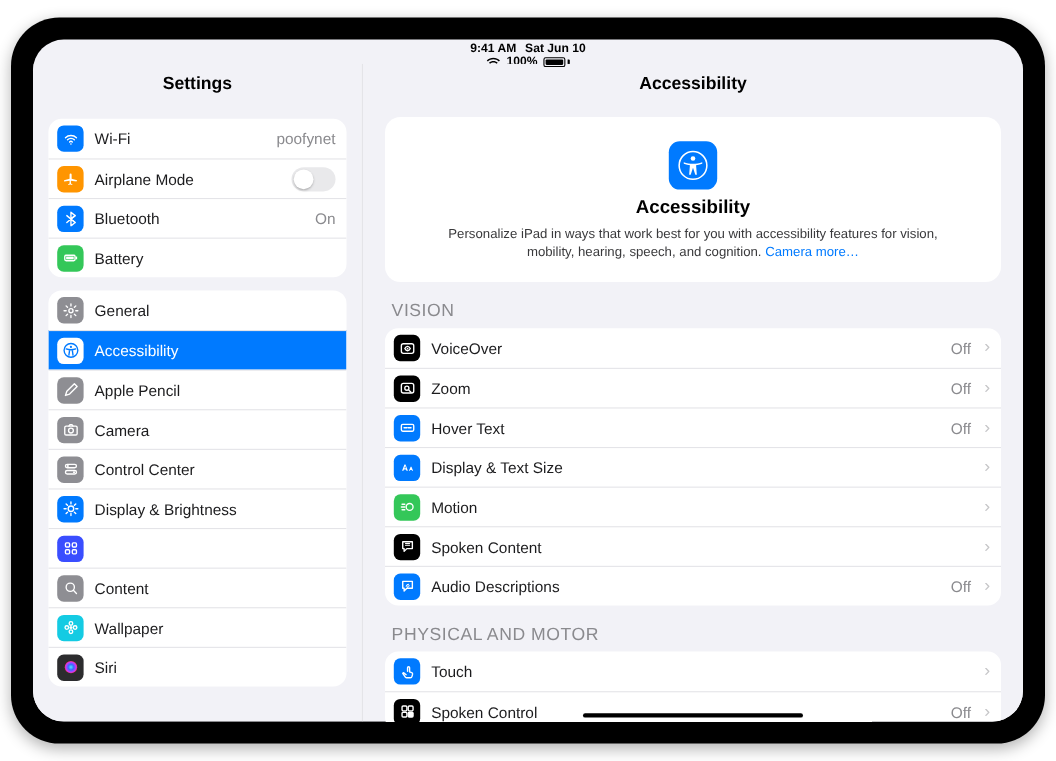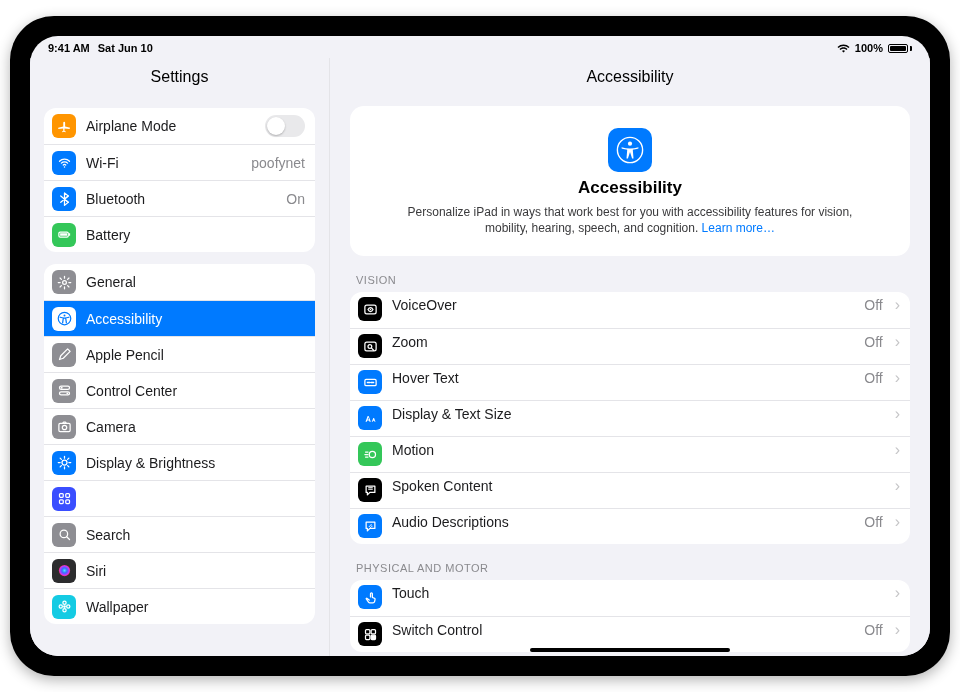--- a/index.html
+++ b/index.html
@@ -35,33 +35,34 @@
   
   .statusbar {
     height: 22px;
     display: flex;
     align-items: center;
     justify-content: space-between;
     padding: 2px 18px 0;
     font-size: 11px;
     font-weight: 600;
     color: #000;
+    flex-direction: column;
   }
   .sb-left { display:flex; gap:8px; }
   .sb-right { display:flex; align-items:center; gap:5px; }
   .wifi { width:13px; height:9px; }
   .battery { display:flex; align-items:center; gap:2px; }
   .bat-body { width:20px; height:9px; border:1px solid #000; border-radius:2px; position:relative; }
   .bat-body::after{ content:""; position:absolute; inset:1px; background:#000; border-radius:1px;}
   .bat-cap { width:2px; height:5px; background:#000; border-radius:0 1px 1px 0;}
   
   .content { flex:1; display:flex; overflow:hidden;}
   .sidebar { width:300px; border-right:1px solid var(--sep); display:flex; flex-direction:column; background:var(--lightgray); }
   .main    { flex:1; display:flex; flex-direction:column; background:var(--lightgray); }
-  .h1bar { height:38px; display:flex; align-items:center; justify-content:center; font-size:16px; font-weight:400; color:#000; }
+  .h1bar { height:38px; display:flex; align-items:center; justify-content:center; font-size:16px; font-weight:700; color:#000; }
   
   .sb-scroll { flex:1; overflow-y:auto; padding:0 14px 10px; }
   .group { background:#fff; border-radius:12px; margin-top:12px; overflow:hidden; }
   .row {
     display:flex; align-items:center; gap:10px;
     min-height:36px; padding:4px 10px 4px 8px;
     border-top:1px solid var(--sep);
     font-size:14px; color:var(--txt); cursor:pointer;
   }
   .row:first-child{ border-top:none; }
@@ -78,24 +79,24 @@
   .toggle{ width:40px; height:22px; background:#e9e9eb; border-radius:11px; position:relative; }
   .toggle .knob{ position:absolute; top:2px; left:2px; width:18px; height:18px; background:#fff; border-radius:50%; box-shadow:0 1px 2px rgba(0,0,0,.25);}
   
   .main-scroll{ flex:1; overflow-y:auto; padding:0 20px 0; position:relative;}
   .hero { background:#fff; border-radius:14px; padding:22px 36px 20px; margin-top:10px; text-align:center; }
   .hero-icon{ width:44px; height:44px; background:var(--blue); border-radius:10px; margin:0 auto 6px; display:flex; align-items:center; justify-content:center; color:#fff;}
   .hero-icon svg{ width:28px; height:28px;}
   .hero h2{ font-size:17px; font-weight:700; margin-bottom:6px;}
   .hero p{ font-size:12px; color:#3a3a3c; line-height:1.35;}
   .hero a{ color:var(--blue); text-decoration:none; }
-  .section-label{ font-size:11px; letter-spacing:.5px; color:var(--txt2); text-transform:uppercase; margin:18px 6px 6px;}
+  .section-label{ font-size:16px; letter-spacing:.5px; color:var(--txt2); text-transform:uppercase; margin:18px 6px 6px;}
   .panel{ background:#fff; border-radius:12px; overflow:hidden;}
   .mrow{
-    display:flex; align-items:flex-start; gap:10px;
+    display:flex; align-items:center; gap:10px;
     min-height:36px; padding:5px 10px 5px 8px;
     border-top:1px solid var(--sep); font-size:14px; color:var(--txt); cursor:pointer;
   }
   .mrow:first-child{ border-top:none;}
   .mrow .grow{ flex:1; }
   .mrow .val{ font-size:14px;}
   .chev{ color:#c6c6c8; font-size:16px; line-height:1; padding-left:2px;}
   
   .home-ind{ position:absolute; bottom:4px; left:50%; transform:translateX(-50%); width:200px; height:4px; background:#000; border-radius:3px;}
   .hide-scrollbar::-webkit-scrollbar{display:none;}
@@ -123,43 +124,43 @@
       </div>
     </div>
 
     <div class="content">
 
       <div class="sidebar">
         <div class="h1bar">Settings</div>
         <div class="sb-scroll hide-scrollbar" id="sb-groups">
             <div class="group">
               <div class="row">
-                <span class="chip" style="background:#ff9500;color:#ffffff">
-                  <svg viewBox="0 0 24 24" fill="none" stroke="currentColor" stroke-width="2" stroke-linecap="round" stroke-linejoin="round">
-                    <path fill="currentColor" stroke="none" d="M21 14l-8-2V6a1.5 1.5 0 0 0-3 0v6l-8 2v2l8-1v4l-2 1v1l3-.5 3 .5v-1l-2-1v-4l8 1z"></path>
-                  </svg>
-                </span>
-                <span class="grow">Airplane Mode</span>
-                <span class="toggle">
-                  <span class="knob"></span>
-                </span>
-              </div>
-              <div class="row">
                 <span class="chip" style="background:#007aff;color:#ffffff">
                   <svg viewBox="0 0 24 24" fill="none" stroke="currentColor" stroke-width="2" stroke-linecap="round" stroke-linejoin="round">
                     <path d="M4 10c4.4-4.4 11.6-4.4 16 0"></path>
                     <path d="M7 13c2.8-2.8 7.2-2.8 10 0"></path>
                     <path d="M10 16c1.1-1.1 2.9-1.1 4 0"></path>
                     <circle cx="12" cy="19" r="1.2" fill="currentColor" stroke="none"></circle>
                   </svg>
                 </span>
                 <span class="grow">Wi-Fi</span>
                 <span class="val">poofynet</span>
               </div>
               <div class="row">
+                <span class="chip" style="background:#ff9500;color:#ffffff">
+                  <svg viewBox="0 0 24 24" fill="none" stroke="currentColor" stroke-width="2" stroke-linecap="round" stroke-linejoin="round">
+                    <path fill="currentColor" stroke="none" d="M21 14l-8-2V6a1.5 1.5 0 0 0-3 0v6l-8 2v2l8-1v4l-2 1v1l3-.5 3 .5v-1l-2-1v-4l8 1z"></path>
+                  </svg>
+                </span>
+                <span class="grow">Airplane Mode</span>
+                <span class="toggle">
+                  <span class="knob"></span>
+                </span>
+              </div>
+              <div class="row">
                 <span class="chip" style="background:#007aff;color:#ffffff">
                   <svg viewBox="0 0 24 24" fill="none" stroke="currentColor" stroke-width="2" stroke-linecap="round" stroke-linejoin="round">
                     <path d="M12 3l6 5-6 5 6 5-6 5V3z"></path>
                     <path d="M6 8l12 10M6 18l12-10" stroke-width="2"></path>
                   </svg>
                 </span>
                 <span class="grow">Bluetooth</span>
                 <span class="val">On</span>
               </div>
               <div class="row">
@@ -193,43 +194,43 @@
                 </span>
                 <span class="grow">Accessibility</span>
               </div>
               <div class="row">
                 <span class="chip" style="background:#8e8e93;color:#ffffff">
                   <svg viewBox="0 0 24 24" fill="none" stroke="currentColor" stroke-width="2" stroke-linecap="round" stroke-linejoin="round">
                     <path d="M4 20l2-6L17 3l4 4L10 18l-6 2z"></path>
                   </svg>
                 </span>
                 <span class="grow">Apple Pencil</span>
+              </div>
+              <div class="row">
+                <span class="chip" style="background:#8e8e93;color:#ffffff">
+                  <svg viewBox="0 0 24 24" fill="none" stroke="currentColor" stroke-width="2" stroke-linecap="round" stroke-linejoin="round">
+                    <rect x="3" y="7" width="18" height="13" rx="2"></rect>
+                    <circle cx="12" cy="13.5" r="3.5"></circle>
+                    <path d="M9 7l1.5-2h3L15 7"></path>
+                  </svg>
+                </span>
+                <span class="grow">Camera</span>
               </div>
               <div class="row">
                 <span class="chip" style="background:#8e8e93;color:#ffffff">
                   <svg viewBox="0 0 24 24" fill="none" stroke="currentColor" stroke-width="2" stroke-linecap="round" stroke-linejoin="round">
                     <rect x="4" y="5" width="16" height="5" rx="2.5"></rect>
                     <circle cx="7.5" cy="7.5" r="1.5" fill="currentColor" stroke="none"></circle>
                     <rect x="4" y="14" width="16" height="5" rx="2.5"></rect>
                     <circle cx="16.5" cy="16.5" r="1.5" fill="currentColor" stroke="none"></circle>
                   </svg>
                 </span>
                 <span class="grow">Control Center</span>
               </div>
               <div class="row">
-                <span class="chip" style="background:#8e8e93;color:#ffffff">
-                  <svg viewBox="0 0 24 24" fill="none" stroke="currentColor" stroke-width="2" stroke-linecap="round" stroke-linejoin="round">
-                    <rect x="3" y="7" width="18" height="13" rx="2"></rect>
-                    <circle cx="12" cy="13.5" r="3.5"></circle>
-                    <path d="M9 7l1.5-2h3L15 7"></path>
-                  </svg>
-                </span>
-                <span class="grow">Camera</span>
-              </div>
-              <div class="row">
                 <span class="chip" style="background:#007aff;color:#ffffff">
                   <svg viewBox="0 0 24 24" fill="none" stroke="currentColor" stroke-width="2" stroke-linecap="round" stroke-linejoin="round">
                     <circle cx="12" cy="12" r="4"></circle>
                     <path d="M12 2v3M12 19v3M2 12h3M19 12h3M5 5l2 2M17 17l2 2M17 7l2-2M5 19l2-2"></path>
                   </svg>
                 </span>
                 <span class="grow">Display &amp; Brightness</span>
               </div>
               <div class="row">
                 <span class="chip" style="background:#3a4eff;color:#ffffff">
@@ -241,69 +242,69 @@
                   </svg>
                 </span>
               </div>
               <div class="row">
                 <span class="chip" style="background:#8e8e93;color:#ffffff">
                   <svg viewBox="0 0 24 24" fill="none" stroke="currentColor" stroke-width="2" stroke-linecap="round" stroke-linejoin="round">
                     <circle cx="11" cy="11" r="6"></circle>
                     <path d="M20 20l-4.5-4.5"></path>
                   </svg>
                 </span>
-                <span class="grow">Search</span>
+                <span class="grow">Content</span>
+              </div>
+              <div class="row">
+                <span class="chip" style="background:#14cbe3;color:#ffffff">
+                  <svg viewBox="0 0 24 24" fill="none" stroke="currentColor" stroke-width="2" stroke-linecap="round" stroke-linejoin="round">
+                    <circle cx="12" cy="12" r="2.2" fill="currentColor" stroke="none"></circle>
+                    <circle cx="12" cy="6" r="2.6"></circle>
+                    <circle cx="12" cy="18" r="2.6"></circle>
+                    <circle cx="6" cy="12" r="2.6"></circle>
+                    <circle cx="18" cy="12" r="2.6"></circle>
+                  </svg>
+                </span>
+                <span class="grow">Wallpaper</span>
               </div>
               <div class="row">
                 <span class="chip" style="background:#2c2c2e;color:#ffffff">
                   <svg viewBox="0 0 24 24">
                     <defs>
                       <radialGradient id="sg" cx="50%" cy="50%">
                         <stop offset="0%" stop-color="#4fe3ff"></stop>
                         <stop offset="45%" stop-color="#3a6bff"></stop>
                         <stop offset="80%" stop-color="#bf3bff"></stop>
                         <stop offset="100%" stop-color="#ff2e6c"></stop>
                       </radialGradient>
                     </defs>
                     <circle cx="12" cy="12" r="9" fill="url(#sg)"></circle>
                   </svg>
                 </span>
                 <span class="grow">Siri</span>
-              </div>
-              <div class="row">
-                <span class="chip" style="background:#14cbe3;color:#ffffff">
-                  <svg viewBox="0 0 24 24" fill="none" stroke="currentColor" stroke-width="2" stroke-linecap="round" stroke-linejoin="round">
-                    <circle cx="12" cy="12" r="2.2" fill="currentColor" stroke="none"></circle>
-                    <circle cx="12" cy="6" r="2.6"></circle>
-                    <circle cx="12" cy="18" r="2.6"></circle>
-                    <circle cx="6" cy="12" r="2.6"></circle>
-                    <circle cx="18" cy="12" r="2.6"></circle>
-                  </svg>
-                </span>
-                <span class="grow">Wallpaper</span>
               </div>
             </div>
           </div>
       </div>
 
       <div class="main">
         <div class="h1bar">Accessibility</div>
         <div class="main-scroll hide-scrollbar" id="main-scroll">
           <div class="hero">
             <div class="hero-icon">
               <svg viewBox="0 0 40 40">
                   <circle cx="20" cy="20" r="18" fill="none" stroke="#fff" stroke-width="2"></circle>
                   <circle cx="20" cy="11" r="3" fill="#fff"></circle>
                   <path d="M8 16c4 1.4 8 2 12 2s8-.6 12-2v2c-3 1-6 1.6-8 1.8L25 32h-2l-3-9-3 9h-2l1-12.2c-2-.2-5-.8-8-1.8v-2z" fill="#fff"></path>
                 </svg>
             </div>
             <h2>Accessibility</h2>
             <p>
               <span>Personalize iPad in ways that work best for you with accessibility features for vision, mobility, hearing, speech, and cognition.</span>
-              <a href="#">Learn more…</a>
+              <a href="#">Camera more…</a>
             </p>
           </div>
           <div id="sections">
               <div class="section-label">Vision</div>
               <div class="panel">
                 <div class="mrow">
                   <span class="chip" style="background:#000000">
                     <svg viewBox="0 0 24 24" fill="none" stroke="currentColor" stroke-width="2" stroke-linecap="round" stroke-linejoin="round">
                       <rect x="3" y="5" width="18" height="14" rx="3"></rect>
                       <path d="M8 12c1-2 3-3.2 4-3.2s3 1.2 4 3.2c-1 2-3 3.2-4 3.2s-3-1.2-4-3.2z"></path>
@@ -396,21 +397,21 @@
                 </div>
                 <div class="mrow">
                   <span class="chip" style="background:#000000">
                     <svg viewBox="0 0 24 24" fill="none" stroke="currentColor" stroke-width="2" stroke-linecap="round" stroke-linejoin="round">
                       <rect x="4" y="4" width="7" height="7" rx="1.5"></rect>
                       <rect x="13" y="4" width="7" height="7" rx="1.5"></rect>
                       <rect x="4" y="13" width="7" height="7" rx="1.5"></rect>
                       <rect x="13" y="13" width="7" height="7" rx="1.5" fill="currentColor"></rect>
                     </svg>
                   </span>
-                  <span class="grow">Switch Control</span>
+                  <span class="grow">Spoken Control</span>
                   <span class="val">Off</span>
                   <span class="chev">›</span>
                 </div>
               </div>
             </div>
           <div class="home-ind"></div>
         </div>
       </div>
     </div>
 

